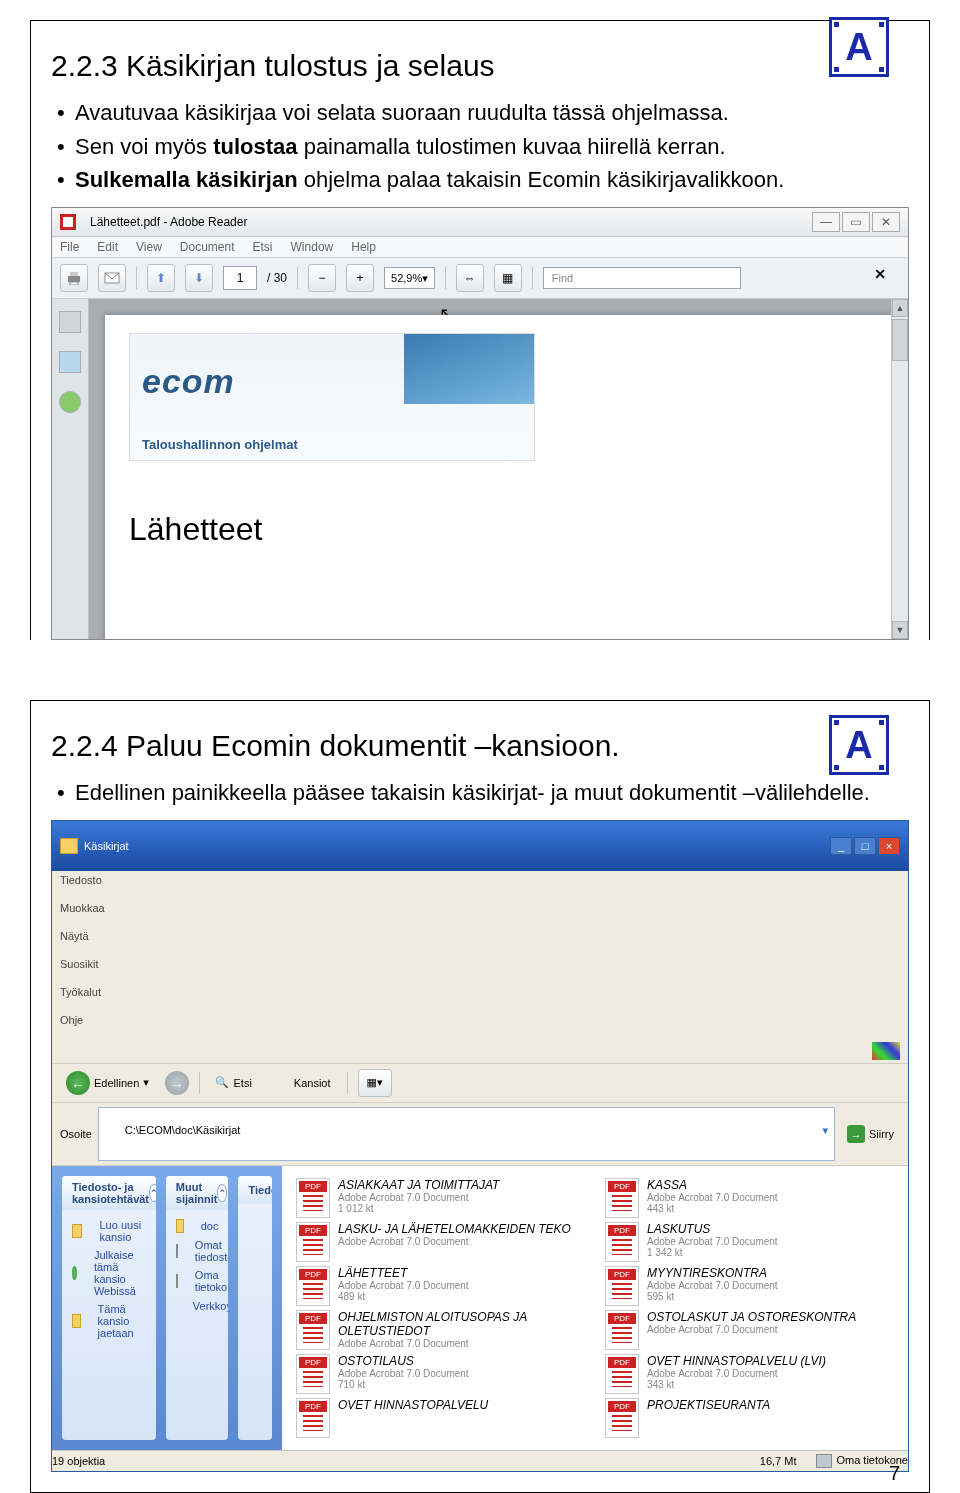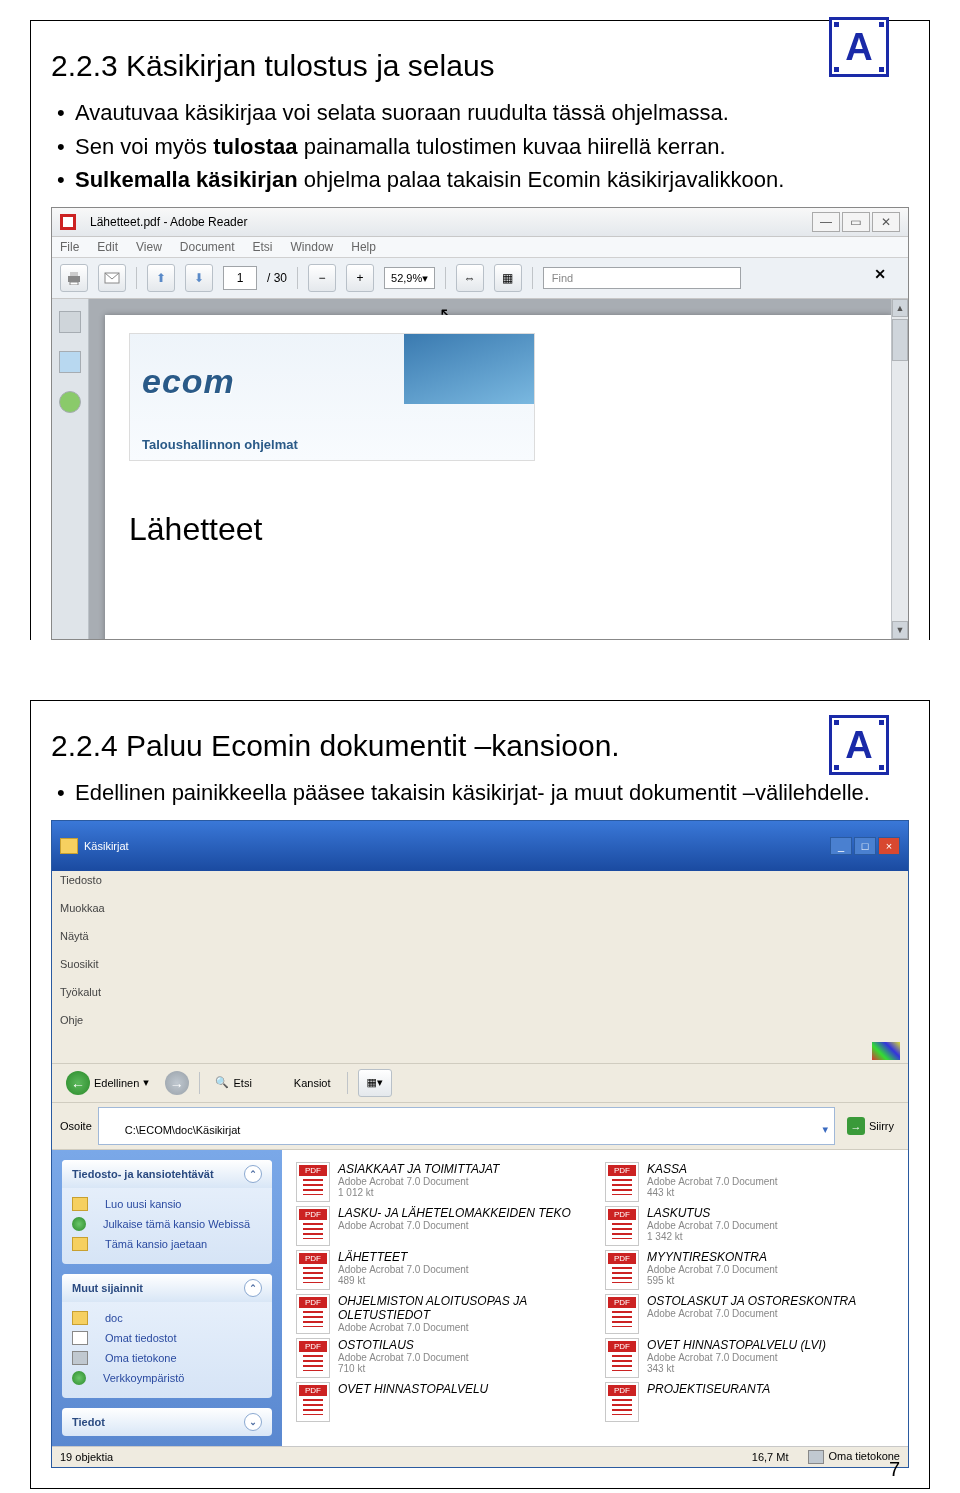--- a/index.html
+++ b/index.html
@@ -112,46 +112,46 @@
   .exp-winbtn { width:20px; height:16px; background:#4a80d0; border:1px solid #2a5aa0; color:#fff; font-size:11px; display:flex; align-items:center; justify-content:center;}
   .exp-winbtn.close { background:#d84830;}
   .exp-menu { padding:3px 8px; color:#444; background:#efebe0; display:flex; gap:16px; border-bottom:1px solid #d0ccc0;flex-direction:column;}
   .exp-flag { margin-left:auto; width:28px; height:18px; background:linear-gradient(45deg,#d33,#3d3,#33d,#dd3);}
   .exp-tool { padding:5px 8px; background:#efebe0; border-bottom:1px solid #d0ccc0; display:flex; align-items:center; gap:10px;}
   .exp-btn { display:flex; align-items:center; gap:4px; padding:2px 6px;}
   .circ { width:24px; height:24px; border-radius:50%; display:flex; align-items:center; justify-content:center; color:#fff; font-weight:bold; font-size:14px;}
   .circ.back { background:radial-gradient(#5cb85c,#2a8a2a);}
   .circ.fwd { background:radial-gradient(#c0c8d0,#98a0a8);}
   .exp-addr { padding:4px 8px; background:#efebe0; border-bottom:1px solid #d0ccc0; display:flex; align-items:center; gap:6px;}
-  .addr-input { flex:1; height:20px; border:1px solid #a0b8d8; background:#fff; padding:8px 6px; display:flex; align-items:flex-end;}
+  .addr-input { flex:1; height:20px; border:1px solid #a0b8d8; background:#fff; padding:16px 6px; display:flex; align-items:flex-start;}
   .go-btn { display:flex; align-items:center; gap:4px; padding:0 6px;}
   .go-arrow { width:18px; height:18px; background:#3a9a3a; border-radius:3px; color:#fff; display:flex; align-items:center; justify-content:center;}
   
   .exp-body { display:flex; min-height:280px;}
-  .exp-side { width:210px; background:linear-gradient(#7aa8e8,#5a88d0); padding:10px; display:flex; flex-direction:column; gap:10px;}
+  .exp-side { width:210px; background:linear-gradient(#7aa8e8,#5a88d0); padding:10px; display:flex; flex-direction:row; gap:10px;}
   .side-panel { background:linear-gradient(#eaf2fc,#d6e4f6); border-radius:4px; overflow:hidden;}
   .side-hdr { background:linear-gradient(#fff,#d8e6f6); padding:5px 10px; font-weight:bold; color:#2a4a80; display:flex; align-items:center; justify-content:space-between;}
   .side-hdr .chev { width:16px; height:16px; border:1px solid #8aa8d0; border-radius:50%; display:flex; align-items:center; justify-content:center; font-size:9px; color:#4a6aa0; background:#fff;}
   .side-list { padding:6px 10px 10px 10px;}
   .side-item { display:flex; align-items:center; gap:17px; color:#2a4aa0; padding:3px 0;}
   .sm-ico { width:14px; height:12px; background:#f6d060; border:1px solid #c8a030;}
   .sm-ico.globe { background:radial-gradient(#6ac66a,#2a8a2a); border-radius:50%; border:none; width:14px; height:14px;}
   .sm-ico.doc { background:#fff; border:1px solid #888;}
   .sm-ico.pc { background:#c0c8d0; border:1px solid #888;}
   
   .exp-files { flex:1; padding:12px 14px; background:#fff; display:grid; grid-template-columns:1fr 1fr; gap:4px 20px; align-content:start;}
   .file-item { display:flex; gap:8px; align-items:flex-start;}
   .pdf-icon { width:32px; height:38px; background:#fff; border:1px solid #c8c8c8; position:relative; flex-shrink:0;}
   .pdf-icon::before { content:"PDF"; position:absolute; top:2px; left:2px; right:2px; background:#c22; color:#fff; font-size:8px; text-align:center; padding:1px 0;}
   .pdf-icon::after { content:""; position:absolute; left:6px; right:6px; bottom:6px; top:16px; background:repeating-linear-gradient(#c22 0 2px, transparent 2px 5px);}
   .file-meta .fname { font-size:12px; color:#000;font-style:italic;}
   .file-meta .ftype { font-size:10px; color:#888;}
   .file-meta .fsize { font-size:10px; color:#888;}
   
-  .exp-status { border-top:1px solid #c8c8c8; background:#efebe0; padding:3px 8px; display:flex; gap:30px; align-items:center;}
+  .exp-status { border-top:1px solid #c8c8c8; background:#efebe0; padding:3px 0; display:flex; gap:30px; align-items:center;}
   .exp-status .right { margin-left:auto; display:flex; gap:20px; align-items:center;}
   .page-num { position:absolute; right:30px; bottom:8px; font-size:20px;}
   .container { position:relative; }
 </style>
 </head>
 <body>
 
 <div class="container">
 
 <div class="section first" style="border-color:#000;">

